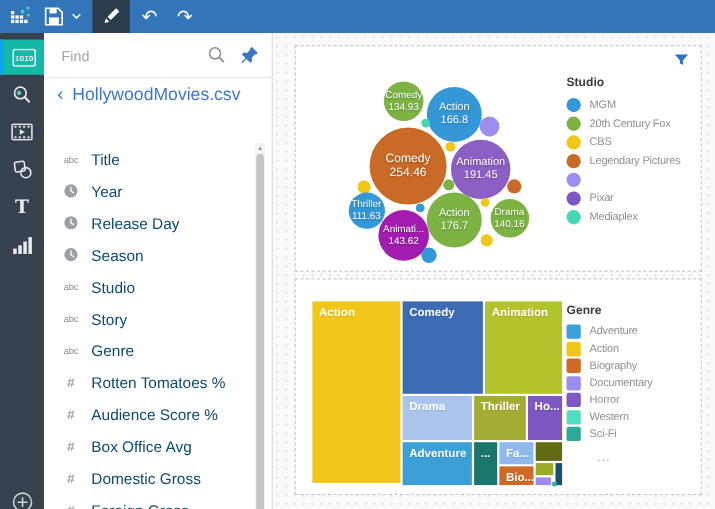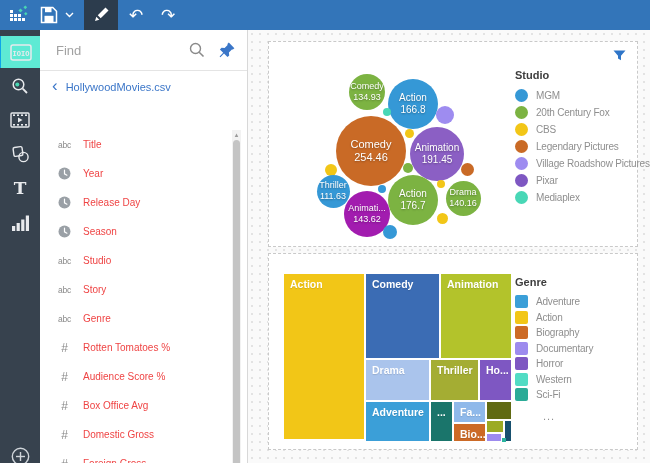--- a/index.html
+++ b/index.html
@@ -15,37 +15,37 @@
   .tb-chev{width:14px}
   .tb-edit{width:34px;background:#2c3c4d;margin-left:8px}
   .tb-undo,.tb-redo{width:28px;margin-left:4px}
   .uglyph{color:#fff;font-size:17px;line-height:1}
   .tb-title{position:absolute;left:400px;width:200px;height:30px;display:flex;align-items:center;justify-content:center;gap:8px;color:#fff;font-size:13px;cursor:pointer}
 
   
   .sidebar{position:absolute;left:0;top:30px;width:40px;height:433px;background:#37424e;z-index:4}
   .sb-item{width:40px;height:32px;display:flex;align-items:center;justify-content:center;cursor:pointer;margin-top:2px}
   .sb-item.first{margin-top:6px}
-  .sb-item.selected{background:#5eead4;border-left:1px solid #0ea5e9}
+  .sb-item.selected{background:#14b8a6;border-left:3px solid #0ea5e9}
   .sb-plus{position:absolute;left:0;bottom:-8px;width:40px;height:24px;display:flex;align-items:flex-start;justify-content:center;cursor:pointer}
 
   
   .panel{position:absolute;left:40px;top:30px;width:208px;height:433px;background:#fff;border-right:1px solid #d8d8d8;z-index:3}
   .find-row{height:41px;border-bottom:1px solid #e4e4e4;display:flex;align-items:center;padding:0 12px 0 16px;gap:14px}
   .find-input{flex:1;border:none;outline:none;font-size:13px;color:#555;min-width:0;font-family:"Liberation Sans",sans-serif}
   .find-input::placeholder{color:#a2a2a2}
   .source-row{height:27px;display:flex;align-items:center;gap:8px;padding-left:12px;margin-top:2px;cursor:pointer}
   .back-chev{color:#3b76c8;font-size:17px;line-height:1;margin-top:-2px}
-  .source-name{color:#3b76c8;font-size:11px}
+  .source-name{color:#3b76c8;font-size:16px}
   #field-list{position:absolute;left:0;top:100px;width:192px;bottom:0}
   .field-row{height:29px;display:flex;align-items:center;padding-left:16px;cursor:pointer}
   .fi{width:17px;display:flex;justify-content:center;margin-right:10px}
   .fi-abc{font-size:8.5px;color:#8a8a8a;letter-spacing:-.2px}
   .fi-num{font-size:12px;color:#8a8a8a}
-  .fl{font-size:10px;color:#ef4444}
+  .fl{font-size:14px;color:#0c4a6e}
   .scrollbar{position:absolute;right:6px;top:100px;bottom:0;width:9px;background:#f2f2f2}
   .scroll-caret{position:absolute;top:1px;left:0;width:9px;text-align:center;font-size:7px;color:#9a9a9a;line-height:8px}
   .scroll-thumb{position:absolute;left:1px;top:10px;width:7px;height:330px;background:#c4c4c4;border-radius:4px;cursor:grab}
 
   
   .canvas{position:absolute;left:248px;top:30px;width:402px;height:433px;background:#fafafa;background-image:radial-gradient(circle,#e3e3e3 1px,transparent 1px);background-size:8px 8px}
   .widget{position:absolute;left:20px;width:370px;background:#fff;border:1px dashed #c9c9c9}
   .w1{top:11px;height:206px}
   .w2{top:223px;height:197px}
   .filter-btn{position:absolute;right:8px;top:6px;width:16px;height:14px;cursor:pointer;z-index:2}
@@ -345,21 +345,20 @@
           <div class="lg-item">
             <span class="sw" style="background: rgb(242, 198, 23);"></span>
             <span class="lg-lbl">CBS</span>
           </div>
           <div class="lg-item">
             <span class="sw" style="background: rgb(201, 106, 38);"></span>
             <span class="lg-lbl">Legendary Pictures</span>
           </div>
           <div class="lg-item">
             <span class="sw" style="background: rgb(158, 140, 240);"></span>
-            <span class="lg-lbl">Village Roadshow Pictures</span>
           </div>
           <div class="lg-item">
             <span class="sw" style="background: rgb(126, 87, 194);"></span>
             <span class="lg-lbl">Pixar</span>
           </div>
           <div class="lg-item">
             <span class="sw" style="background: rgb(72, 215, 182);"></span>
             <span class="lg-lbl">Mediaplex</span>
           </div>
         </div>

